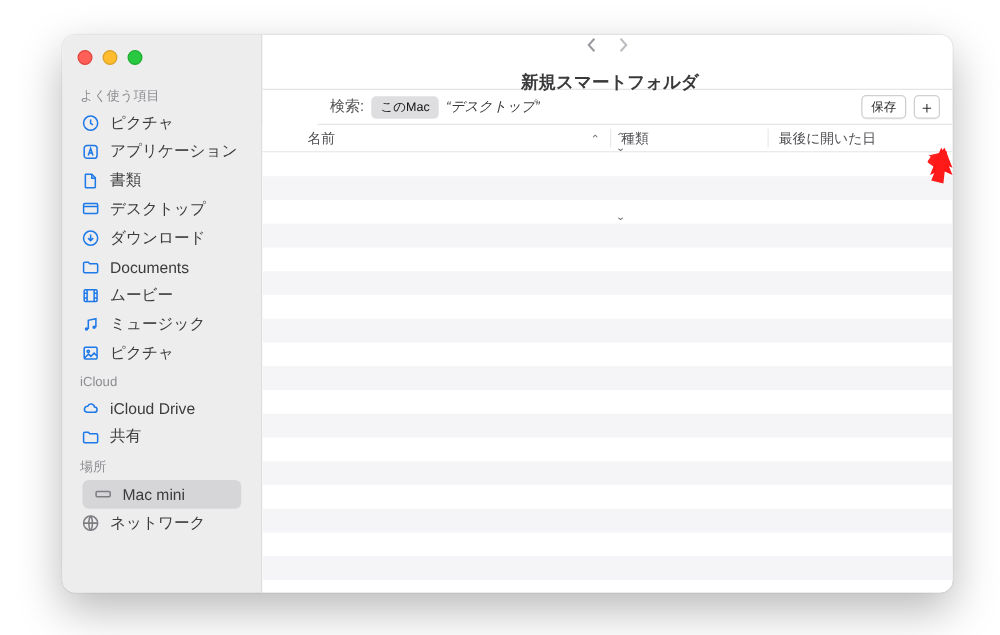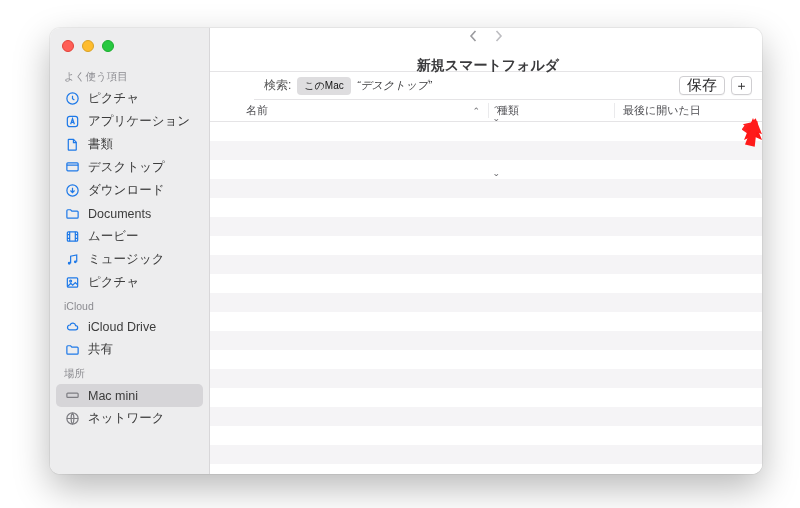--- a/index.html
+++ b/index.html
@@ -50,21 +50,21 @@
     display: flex;
     align-items: center;
     gap: 8px;
     padding: 3px 10px 3px 14px;
     height: 23px;
     cursor: default;
   }
   .sb-item.selected {
     background: #d6d5d8;
     border-radius: 5px;
-    margin: 0 6px;
+    margin: 0 16px;
     padding-left: 8px;
   }
   .sb-icon {
     width: 16px; height: 16px;
     display:flex; align-items:center; justify-content:center;
     color:#1e79e8;
     flex-shrink:0;
   }
   .sb-icon.gray { color:#7d7d82; }
   .sb-label { font-size: 12.5px; color:#3c3c3c; }
@@ -151,21 +151,21 @@
     font-size:11px;
     font-style:italic;
   }
   .scope-spacer { flex:1; }
   .btn-small {
     border:1px solid #cfced1;
     background:#fff;
     border-radius:4px;
     padding:1px 7px;
     height:19px;
-    font-size:15px;
+    font-size:10px;
     color:#2b2b2d;
     display:flex; align-items:center; justify-content:center;
     box-shadow: 0 1px 0 rgba(0,0,0,0.03);
   }
   .btn-plus { width:21px; padding:0; font-size:13px; }
 
   
   .colhead {
     height: 22px;
     display:flex;

